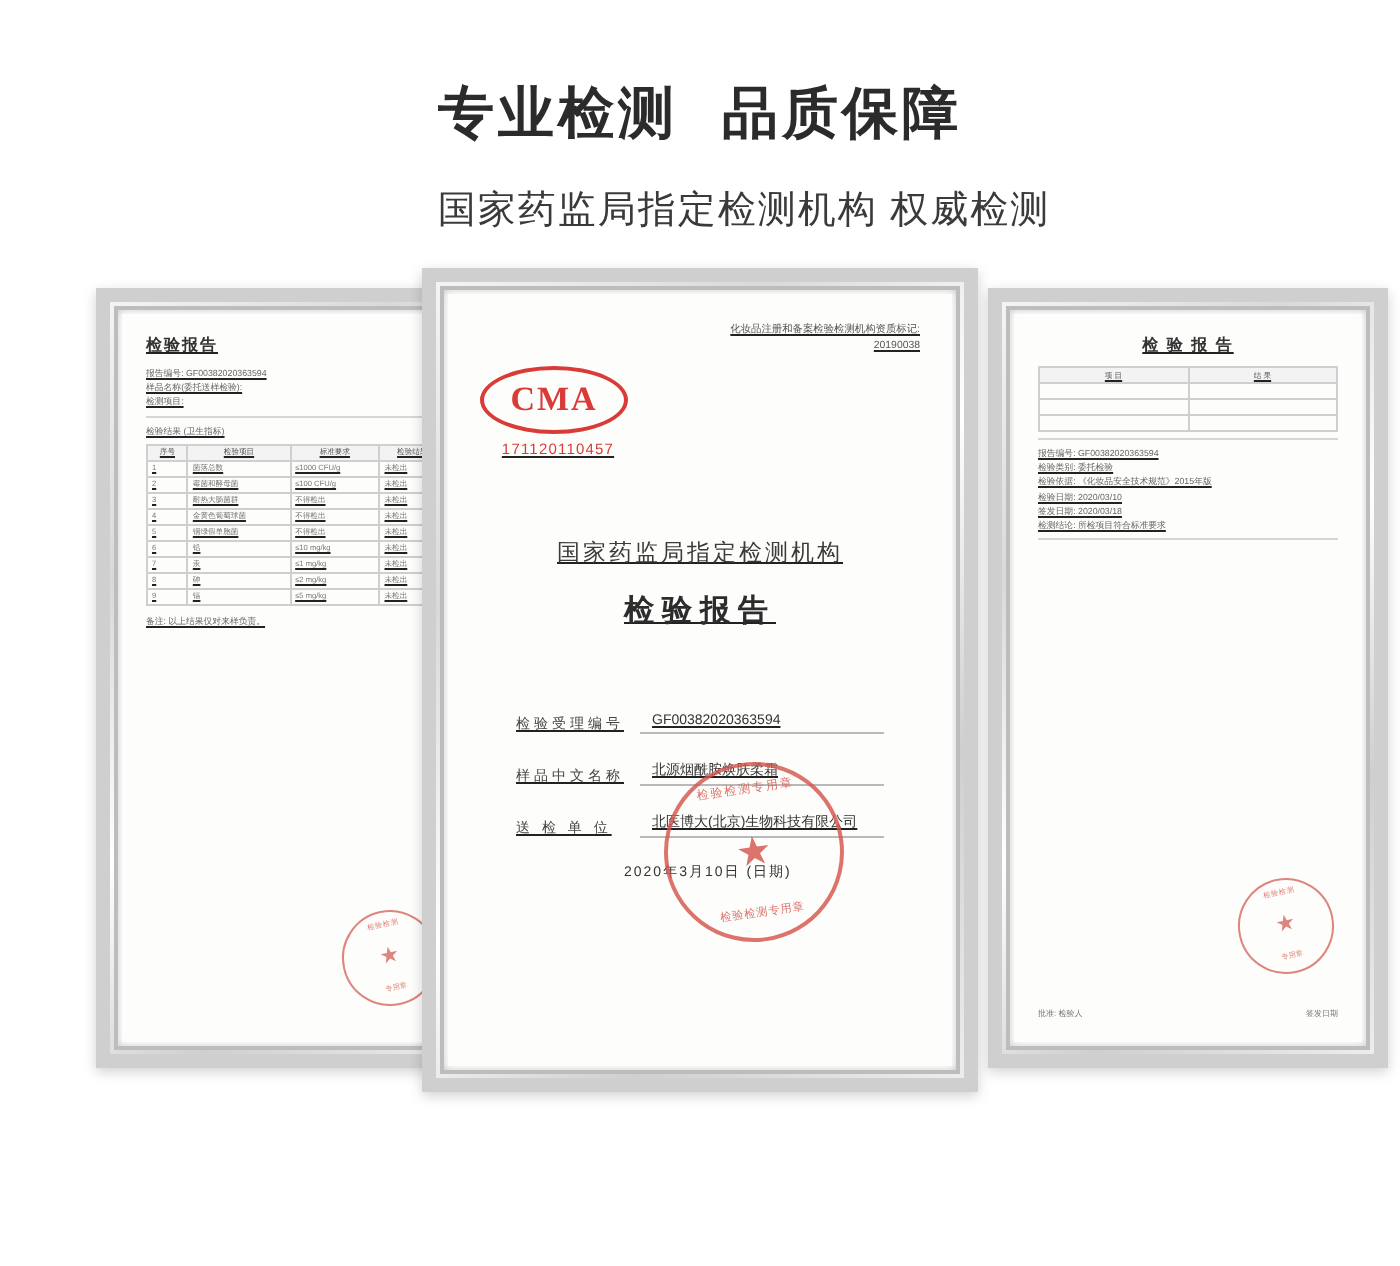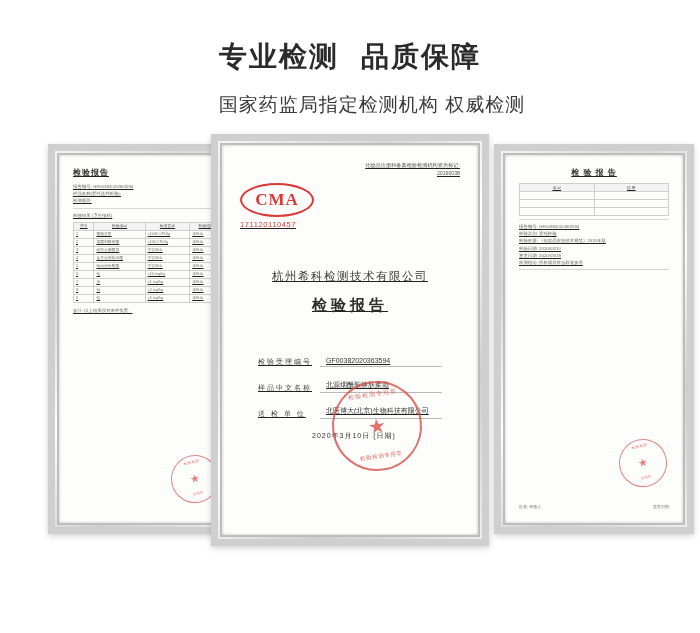--- a/index.html
+++ b/index.html
@@ -203,20 +203,21 @@
     font-size: 17px;
     color: #d93b36;
     letter-spacing: 1px;
   }
   .cma-num {
     margin-top: 3px;
     font-size: 7.5px;
     color: #d93b36;
     letter-spacing: .6px;
     font-family: "Liberation Sans", sans-serif;
+    text-align: center;
   }
   .cdoc-company {
     margin-top: 42px;
     text-align: center;
     font-size: 11.5px;
     color: #3b3b3b;
     letter-spacing: 1.5px;
   }
   .cdoc-title {
     margin-top: 12px;
@@ -451,21 +452,21 @@
             <div>20190038</div>
           </div>
 
           <div class="cma-wrap">
             <div class="cma-oval">
               <div class="cma-text">CMA</div>
             </div>
             <div class="cma-num">171120110457</div>
           </div>
 
-          <div class="cdoc-company">杭州希科检测技术有限公司</div>
+          <div class="cdoc-company">国家药监局指定检测机构</div>
           <div class="cdoc-title">检验报告</div>
 
           <div class="cdoc-fields">
             <div class="cfield">
               <div class="lbl">检验受理编号</div>
               <div class="val">GF00382020363594</div>
             </div>
             <div class="cfield">
               <div class="lbl">样品中文名称</div>
               <div class="val">北源烟酰胺焕肤柔霜</div>

